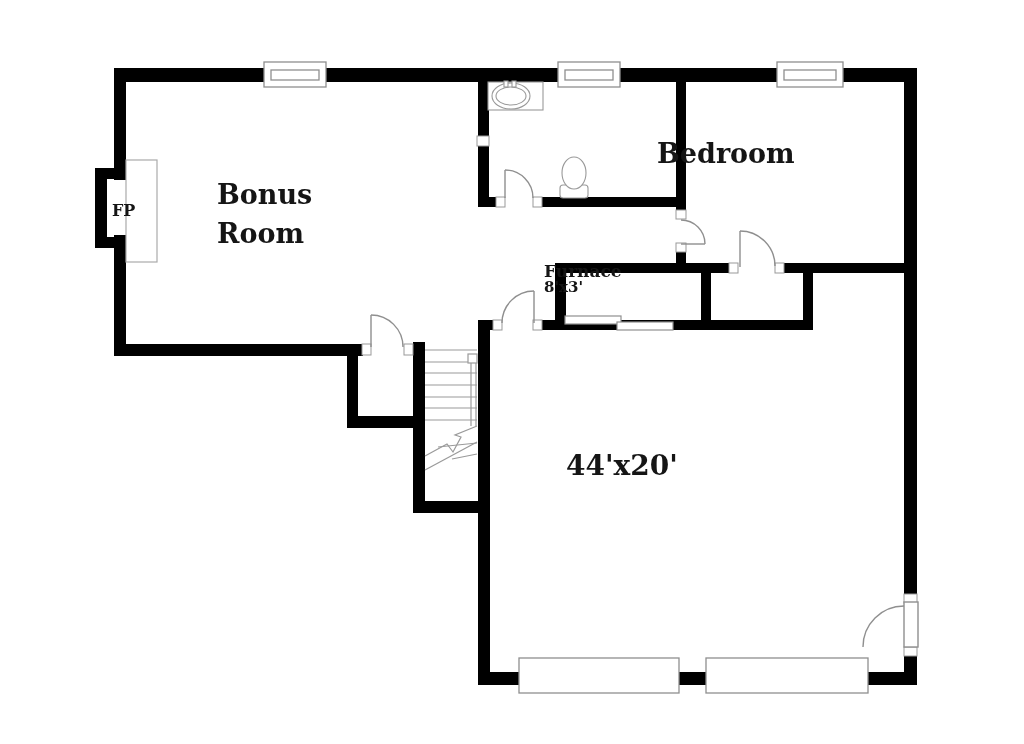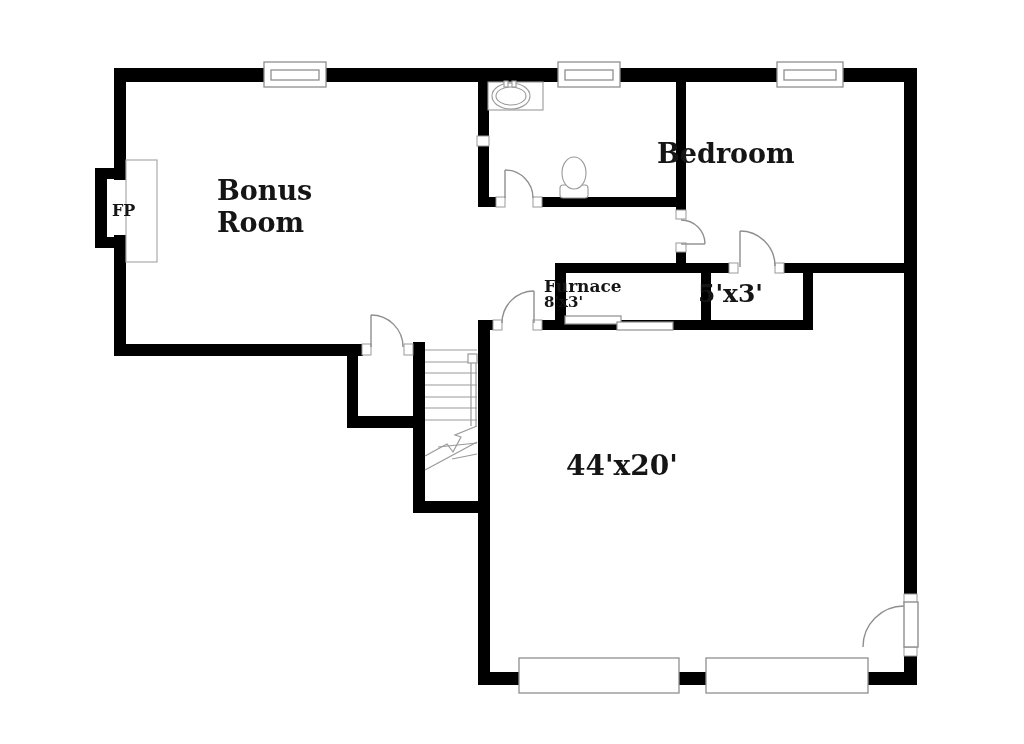--- a/index.html
+++ b/index.html
@@ -7,24 +7,24 @@
     position:relative; width:1024px; height:744px; background:#ffffff;
     overflow:hidden;
     font-family:"DejaVu Serif","Liberation Serif",serif;
   }
   #plan-svg { position:absolute; left:0; top:0; }
   .label {
     position:absolute; transform:translateX(-50%);
     text-align:left; font-weight:bold; color:#151515; white-space:normal;
   }
   .label .dims { display:block; }
-  .lbl-bonus   { left:283px; top:175px; width:132px; font-size:27px; line-height:32px; }
+  .lbl-bonus   { left:283px; top:175px; width:132px; font-size:27px; line-height:39px; }
   .lbl-bedroom { left:787px; top:141px; width:260px; font-size:27px; line-height:26px; }
   .lbl-garage  { left:696px; top:452px; width:260px; font-size:28px; line-height:28px; }
-  .lbl-furnace { left:624px; top:278px; width:160px; font-size:17px; line-height:16px; }
+  .lbl-furnace { left:624px; top:263px; width:160px; font-size:17px; line-height:16px; }
   .lbl-furnace .dims { font-size:15px; }
   .lbl-closet  { left:758px; top:281px; width:120px; font-size:25px; line-height:26px; }
   .lbl-fp      { left:142px; top:203px; width:60px;  font-size:16px; line-height:15px; }
 </style>
 </head>
 <body>
 
 <div id="canvas">
 
 <svg id="plan-svg" width="1024" height="744" viewBox="0 0 1024 744">
@@ -180,21 +180,18 @@
 
   <div class="label lbl-garage">
     <span class="dims">44'x20'</span>
   </div>
 
   <div class="label lbl-furnace">
     <span>Furnace</span>
     <span class="dims">8'x3'</span>
   </div>
 
-  <div class="label lbl-closet">
-    <span>5'x3'</span>
-  </div>
 
   <div class="label lbl-fp">
     <span>FP</span>
   </div>
 
 </div>
 
 </body></html>

